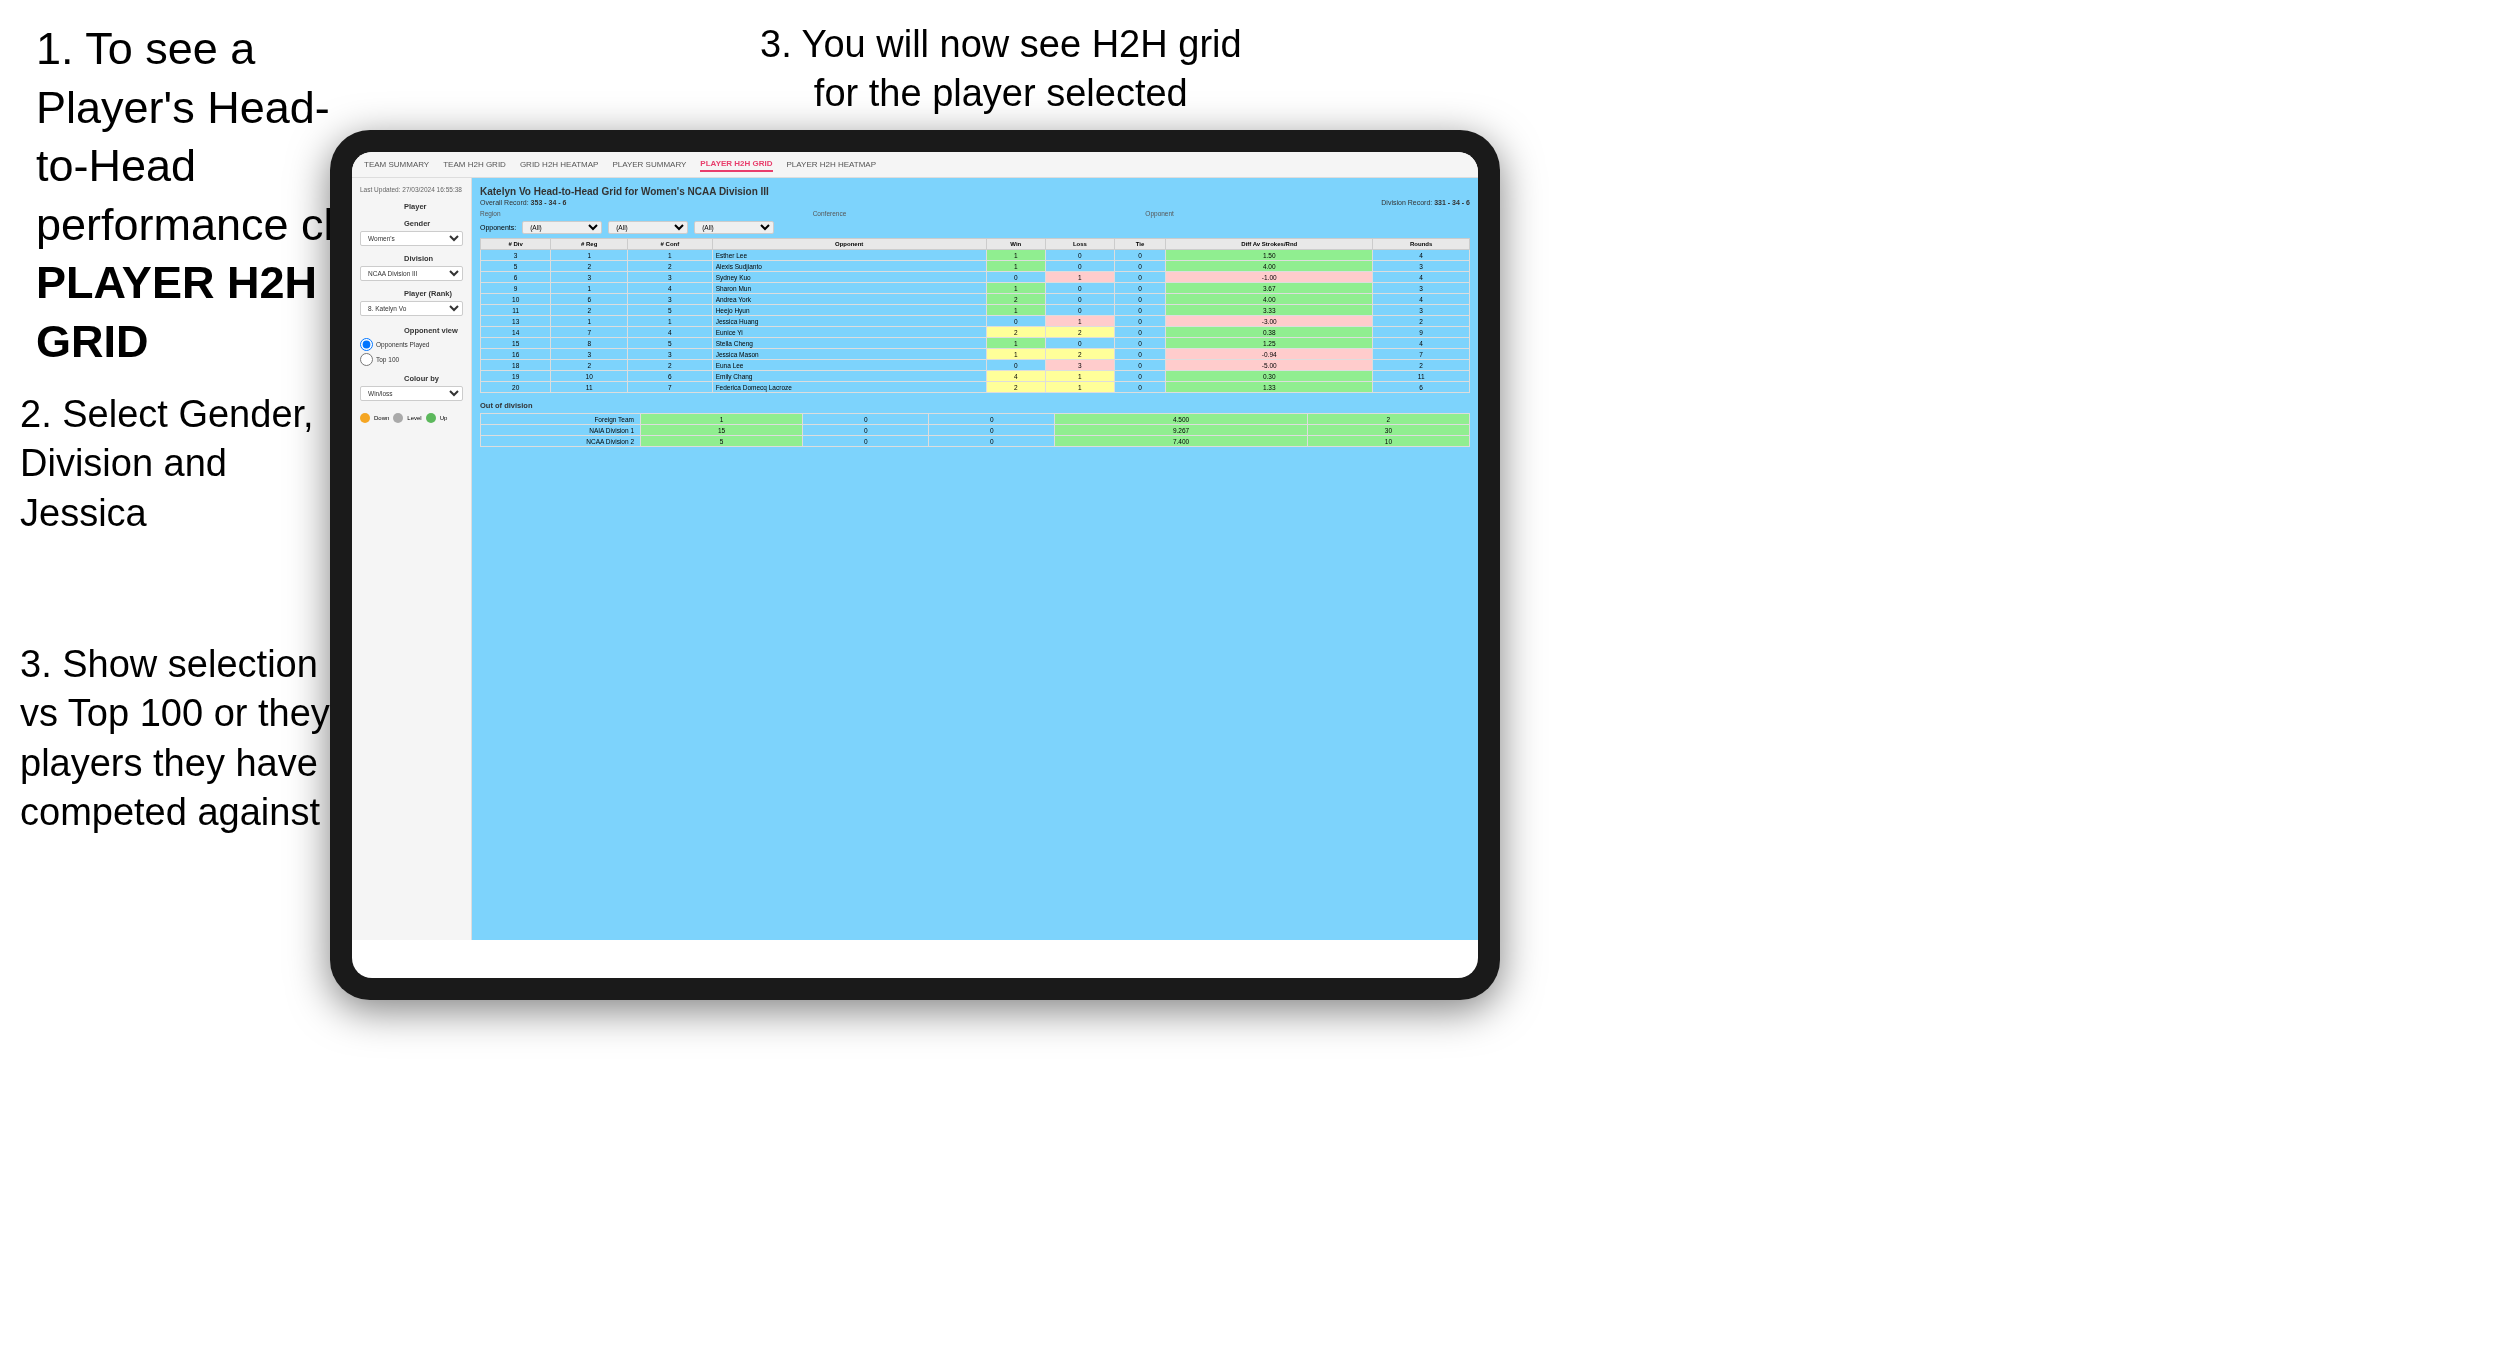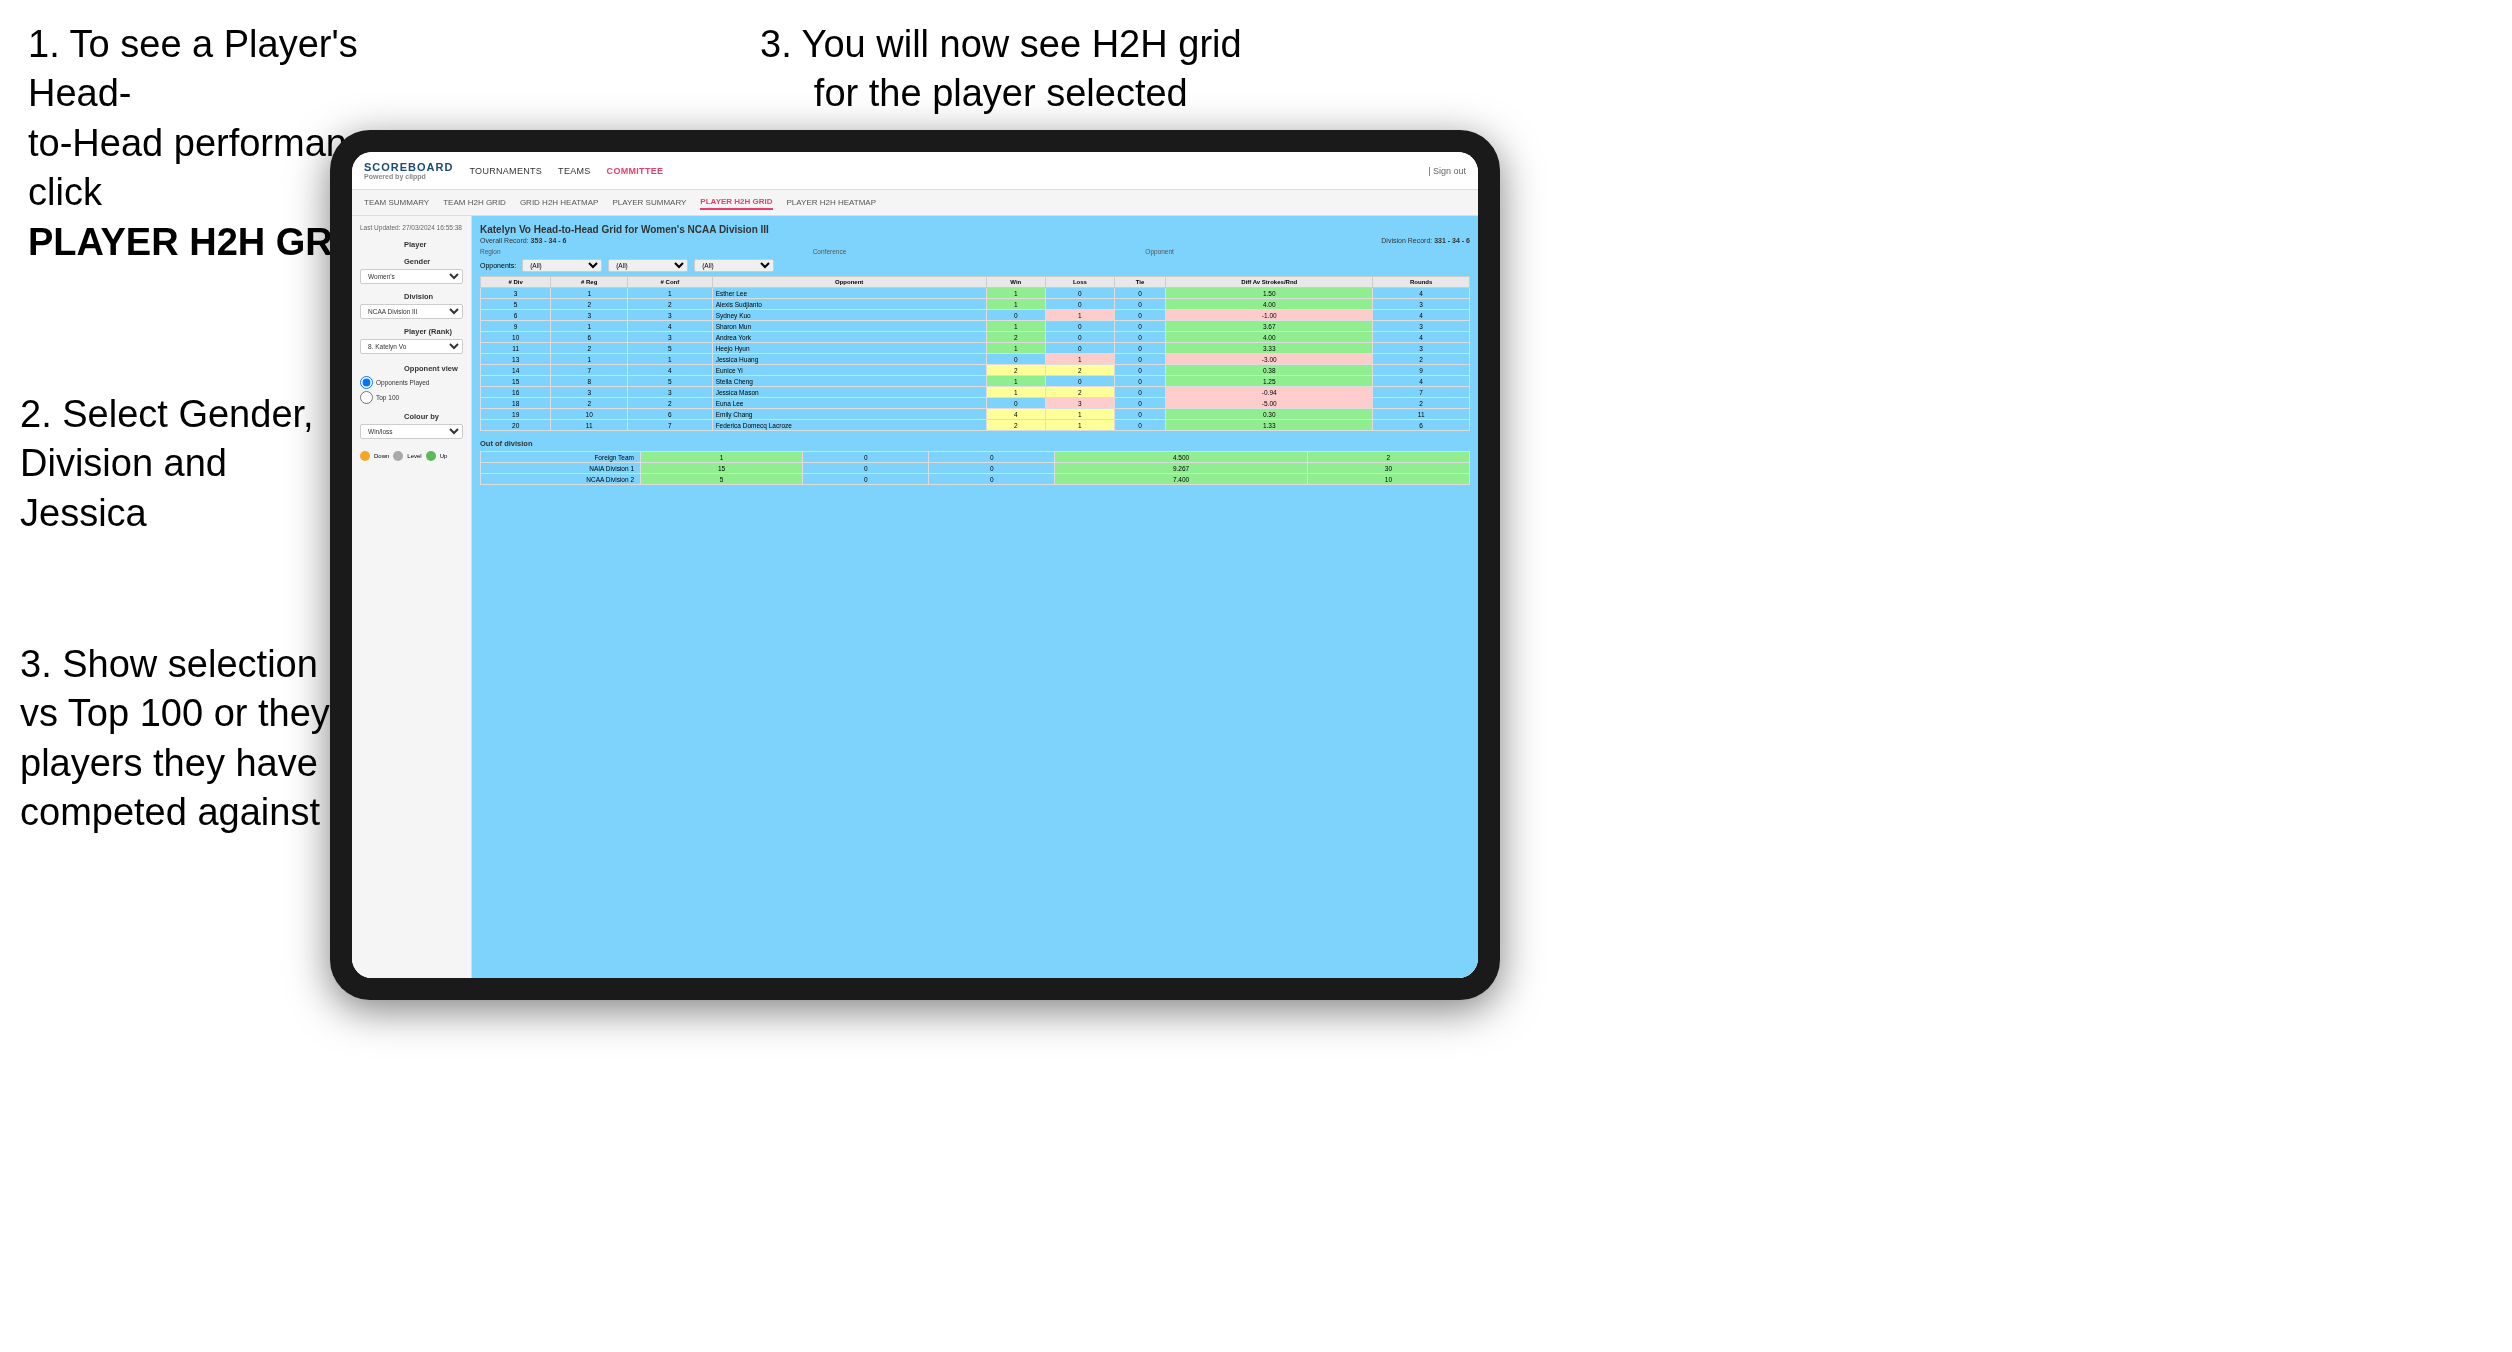--- a/index.html
+++ b/index.html
@@ -9,22 +9,22 @@
       width: 2512px;
       height: 1352px;
       position: relative;
       overflow: hidden;
     }
 
     
     .instruction-top-left {
       position: absolute;
       top: 20px;
-      left: 28px;
-      font-size: 38px;
+      left: 36px;
+      font-size: 45px;
       line-height: 1.3;
       max-width: 380px;
     }
     .instruction-top-left .bold {
       font-weight: bold;
     }
     .instruction-top-right {
       position: absolute;
       top: 20px;
       left: 760px;
@@ -349,34 +349,20 @@
   <path d="M 1020,200 Q 1000,240 970,310" stroke="#e83e6c" stroke-width="3" fill="none" marker-end="url(#arrowhead-red)"></path>
 
   <path d="M 355,500 Q 430,480 490,475" stroke="#e83e6c" stroke-width="3" fill="none" marker-end="url(#arrowhead-red)"></path>
 
   <path d="M 355,700 Q 430,660 490,620" stroke="#e83e6c" stroke-width="3" fill="none" marker-end="url(#arrowhead-red)"></path>
 </svg>
 
 <div class="tablet-frame">
   <div class="tablet-screen">
 
-    <div class="nav-bar">
-      <div class="nav-logo">
-        <div class="logo-main">SCOREBOARD</div>
-        <div class="logo-sub">Powered by clippd</div>
-      </div>
-      <div class="nav-links">
-        <a class="nav-link">TOURNAMENTS</a>
-        <a class="nav-link">TEAMS</a>
-        <a class="nav-link active">COMMITTEE</a>
-      </div>
-      <div class="nav-right">
-        <span>| Sign out</span>
-      </div>
-    </div>
 
     <div class="sub-nav">
       <a class="sub-nav-link">TEAM SUMMARY</a>
       <a class="sub-nav-link">TEAM H2H GRID</a>
       <a class="sub-nav-link">GRID H2H HEATMAP</a>
       <a class="sub-nav-link">PLAYER SUMMARY</a>
       <a class="sub-nav-link active">PLAYER H2H GRID</a>
       <a class="sub-nav-link">PLAYER H2H HEATMAP</a>
     </div>
 

